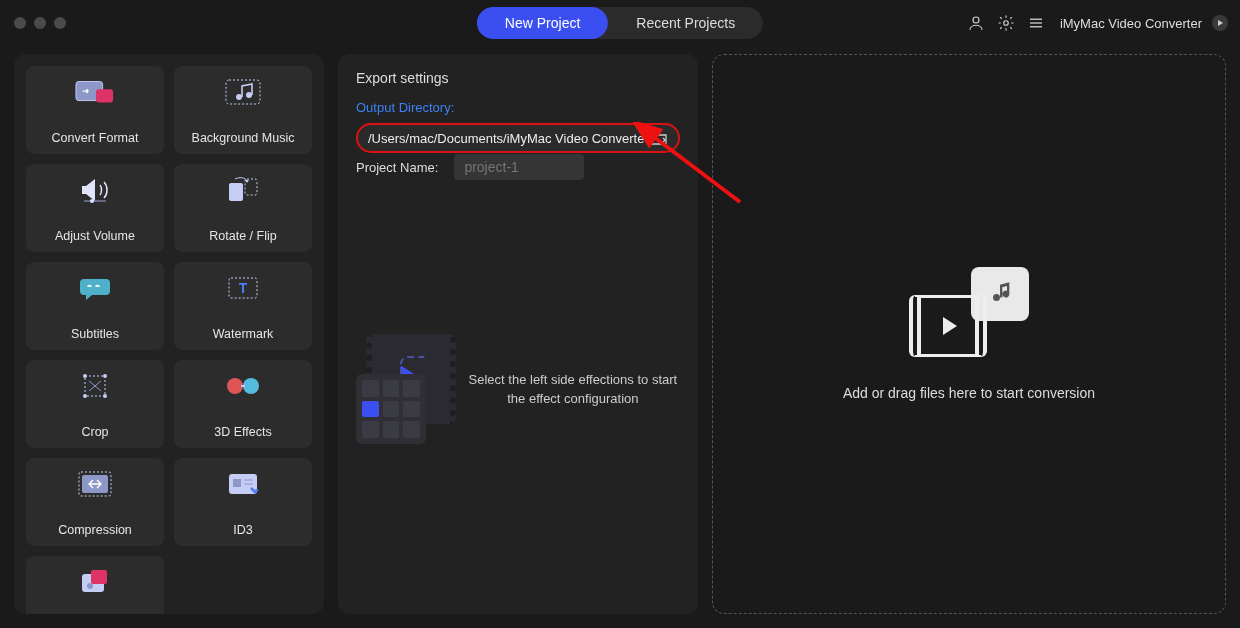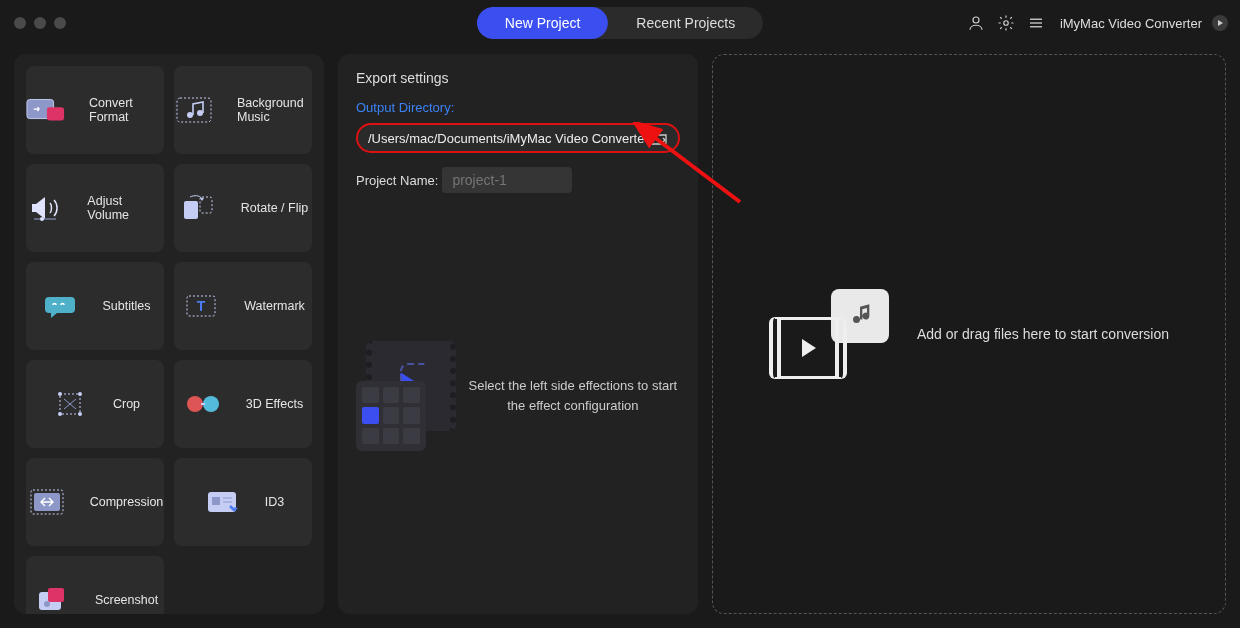--- a/index.html
+++ b/index.html
@@ -80,21 +80,21 @@
     padding: 12px;
     display: grid;
     grid-template-columns: 1fr 1fr;
     grid-auto-rows: 88px;
     gap: 10px;
     overflow-y: auto;
   }
   .tool {
     background: #2c2c2c;
     border-radius: 8px;
-    display: flex; flex-direction: row;
+    display: flex; flex-direction: column;
     align-items: center; justify-content: center;
     gap: 23px;
     cursor: pointer;
     font-size: 12.5px;
     color: #e5e5e5;
   }
   .tool .ticon {
     width: 40px; height: 32px;
     display:flex; align-items:center; justify-content:center;
     color:#b9c1ff;
@@ -115,21 +115,21 @@
     border-radius: 16px;
     padding: 5px 10px;
     font-size: 13px;
     color: #eee;
     overflow: hidden;
     gap:6px;
   }
   .dir-row .path { flex:1; white-space: nowrap; overflow:hidden; text-overflow: clip; }
   .folder-ic { width:18px;height:16px; flex-shrink:0; color:#ccc;}
   .name-row {
-    display:flex; align-items:center; gap:4px; margin-top:14px;
+    display:flex; align-items:center; gap:16px; margin-top:1px;
   }
   .name-row .nm-label { font-size:13px; color:#ddd; }
   .name-input {
     background:#353535; border:none; border-radius:4px;
     padding:5px 10px; color:#aaa; font-size:14px; width:130px;
   }
   .preview-area {
     flex:1; display:flex; flex-direction:row; align-items:center; justify-content:center;
     gap:10px;
   }
@@ -164,21 +164,21 @@
   .export-btn{
     background:#353535; border:none; border-radius:6px;
     color:#eee; height:38px; font-size:14px;
     cursor:pointer; width:100%;
   }
 
   .drop {
     flex:1;
     border:1.5px dashed #555;
     border-radius:12px;
-    display:flex; flex-direction:row;
+    display:flex; flex-direction:column;
     align-items:center; justify-content:center;
     gap:28px;
     color:#ddd; font-size:14px;
   }
   .drop-ill{ width:120px; height:90px; position:relative; }
   .di-film{
     position:absolute; left:0; bottom:0; width:78px; height:62px;
     border:3px solid #eee; border-radius:6px; background:transparent;
     border-left:12px double #eee; border-right:12px double #eee;
     display:flex;align-items:center;justify-content:center;

